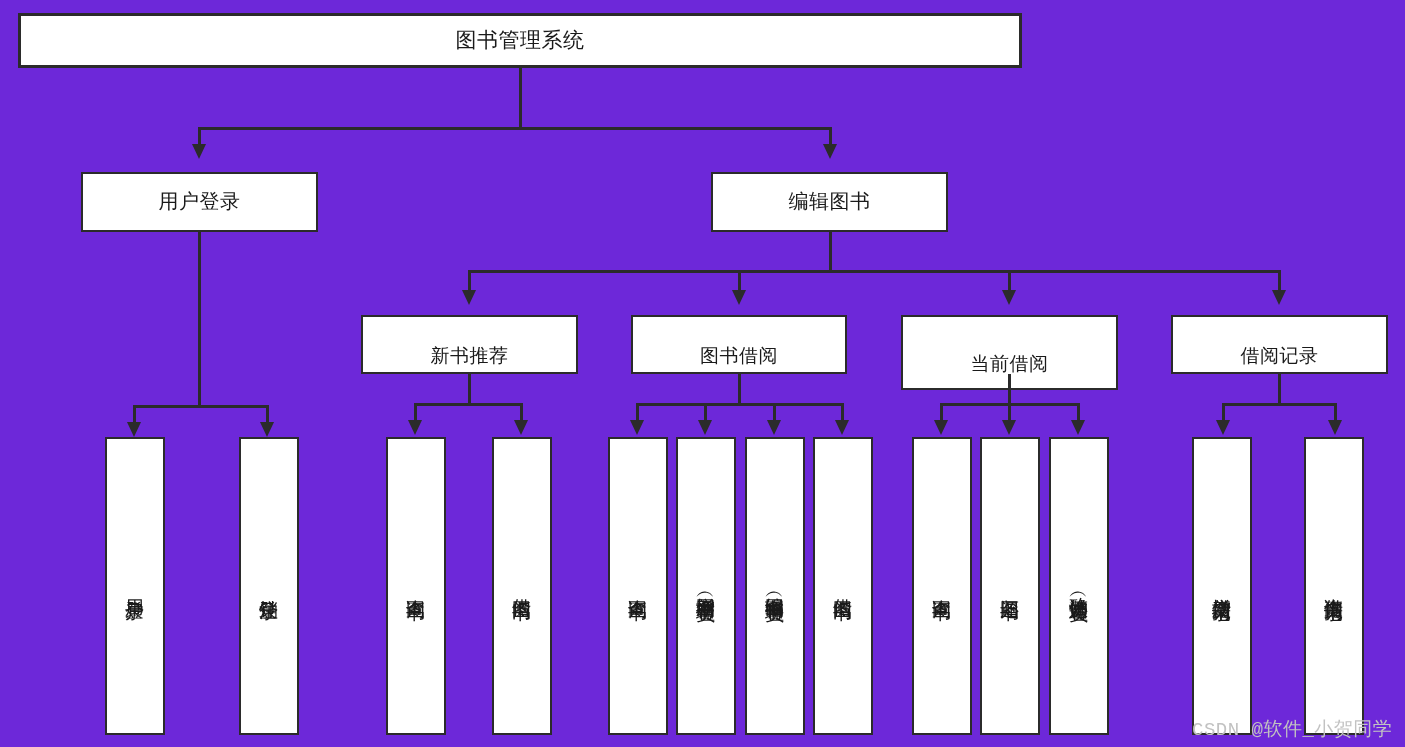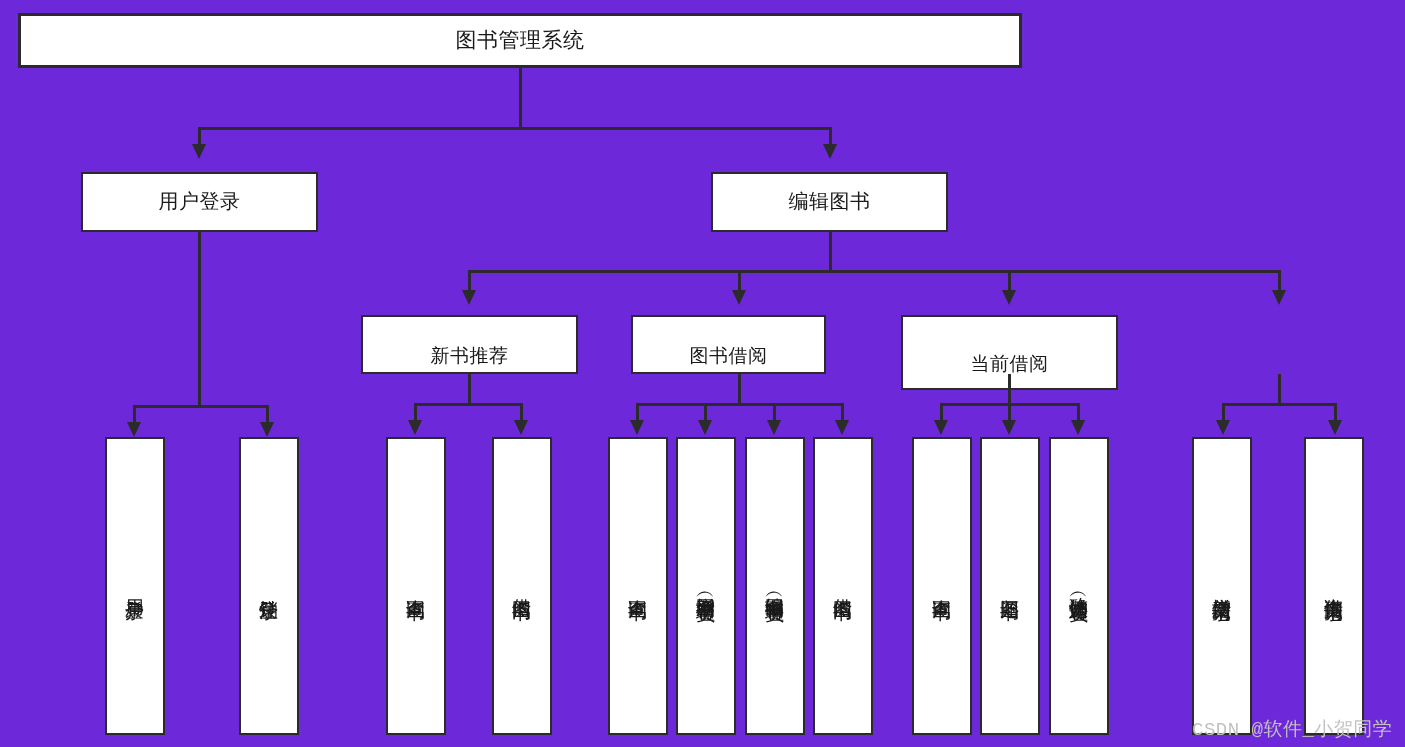--- a/index.html
+++ b/index.html
@@ -123,25 +123,28 @@
   <div class="conn v" style="left:1008px; top:270px; width:2.5px; height:22px;"></div>
   <div class="conn v" style="left:1278px; top:270px; width:2.5px; height:22px;"></div>
   <div class="arrow" style="left:462px; top:290px;"></div>
   <div class="arrow" style="left:732px; top:290px;"></div>
   <div class="arrow" style="left:1002px; top:290px;"></div>
   <div class="arrow" style="left:1272px; top:290px;"></div>
 
   <div class="node level3" style="left:361px; top:315px; width:217px; height:59px;">
     <span class="label">新书推荐</span>
   </div>
-  <div class="node level3" style="left:631px; top:315px; width:195px; height:59px;">
+  <div class="node level3" style="left:631px; top:315px; width:216px; height:59px;">
     <span class="label">图书借阅</span>
   </div>
   <div class="node level3" style="left:901px; top:315px; width:217px; height:75px;">
     <span class="label">当前借阅</span>
+  </div>
+  <div class="node level3" style="left:1171px; top:315px; width:217px; height:59px;">
+    <span class="label">借阅记录</span>
   </div>
 
   <div class="conn v" style="left:468px; top:374px; width:2.5px; height:31px;"></div>
   <div class="conn h" style="left:414px; top:403px; width:108px; height:2.5px;"></div>
   <div class="conn v" style="left:414px; top:403px; width:2.5px; height:20px;"></div>
   <div class="conn v" style="left:520px; top:403px; width:2.5px; height:20px;"></div>
   <div class="arrow" style="left:408px; top:420px;"></div>
   <div class="arrow" style="left:514px; top:420px;"></div>
 
   <div class="conn v" style="left:738px; top:374px; width:2.5px; height:31px;"></div>

